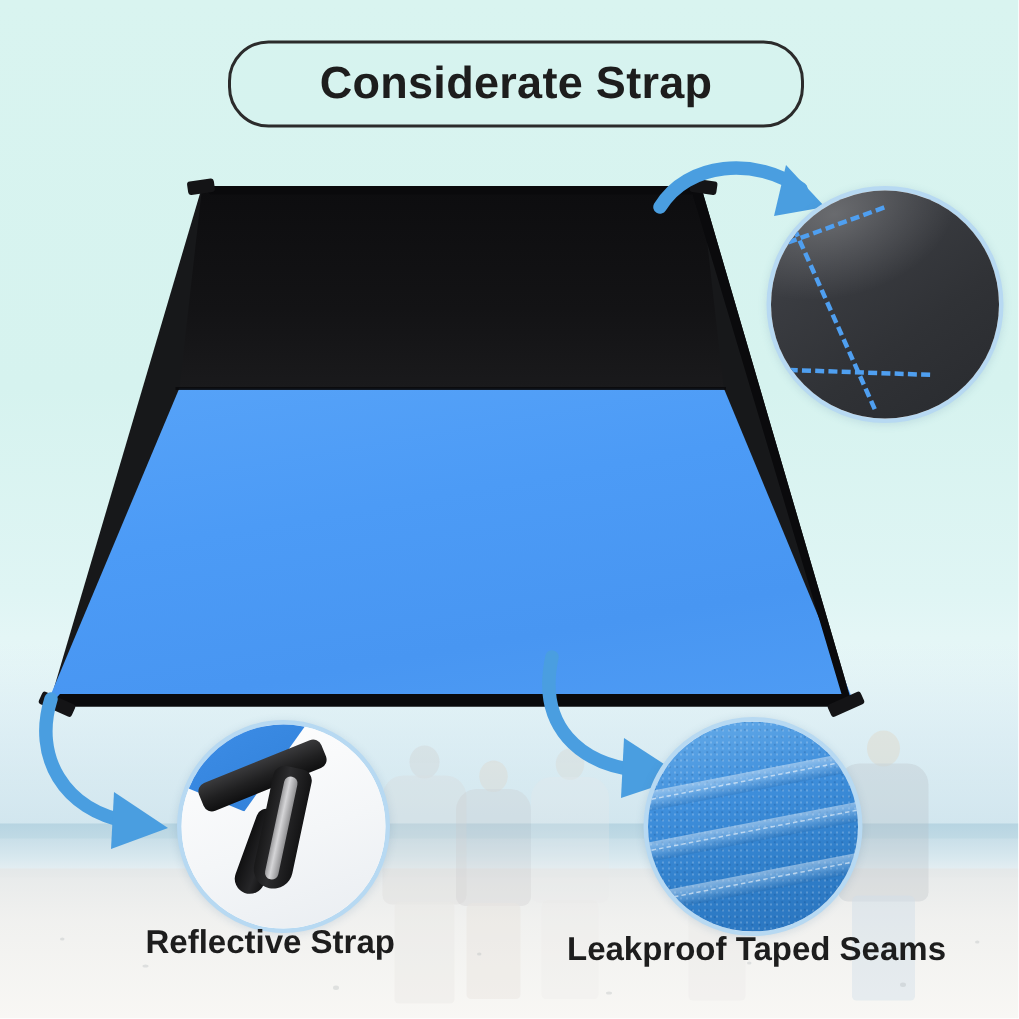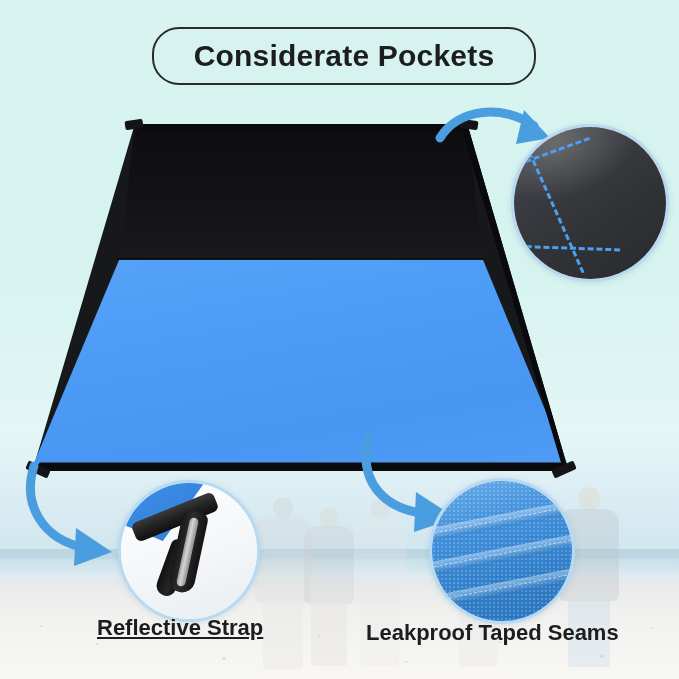--- a/index.html
+++ b/index.html
@@ -320,21 +320,21 @@
     <div class="sand-speck" style="left:160px; top:202px; width:3px; height:2px;"></div>
     <div class="sand-speck" style="left:222px; top:228px; width:4px; height:3px;"></div>
     <div class="sand-speck" style="left:318px; top:206px; width:3px; height:2px;"></div>
     <div class="sand-speck" style="left:404px; top:232px; width:4px; height:2px;"></div>
     <div class="sand-speck" style="left:498px; top:212px; width:3px; height:2px;"></div>
     <div class="sand-speck" style="left:600px; top:226px; width:4px; height:3px;"></div>
     <div class="sand-speck" style="left:650px; top:198px; width:3px; height:2px;"></div>
   </div>
 
   <div class="title-pill">
-    <span class="title-text">Considerate Pockets</span>
+    <span class="title-text">Considerate Strap</span>
   </div>
 
   <div class="mat-wrap">
     <div class="mat"></div>
     <div class="mat-black"></div>
     <div class="mat-blue"></div>
     <div class="mat-seam"></div>
     <div class="mat-border"></div>
 
     <div class="corner-tab tab-tl"></div>
@@ -375,25 +375,25 @@
 
   <div class="callout" id="callout-strap">
     <div class="rs-bg">
       <div class="rs-blue-corner"></div>
       <div class="rs-strap-a"></div>
       <div class="rs-strap-c"></div>
       <div class="rs-strap-b"></div>
       <div class="rs-reflect"></div>
     </div>
   </div>
-  <div class="callout-label" style="left:97px; top:615px;text-decoration:underline;">Reflective Strap</div>
+  <div class="callout-label" style="left:97px; top:615px;">Reflective Strap</div>
 
   <div class="callout" id="callout-seams">
     <div class="ls-bg">
       <div class="ls-noise"></div>
       <div class="ls-tape ls-t1"></div>
       <div class="ls-tape ls-t2"></div>
       <div class="ls-tape ls-t3"></div>
     </div>
   </div>
-  <div class="callout-label" style="left:366px; top:620px;">Leakproof Taped Seams</div>
+  <div class="callout-label" style="left:378px; top:620px;">Leakproof Taped Seams</div>
 
 </div>
 
 </body></html>

